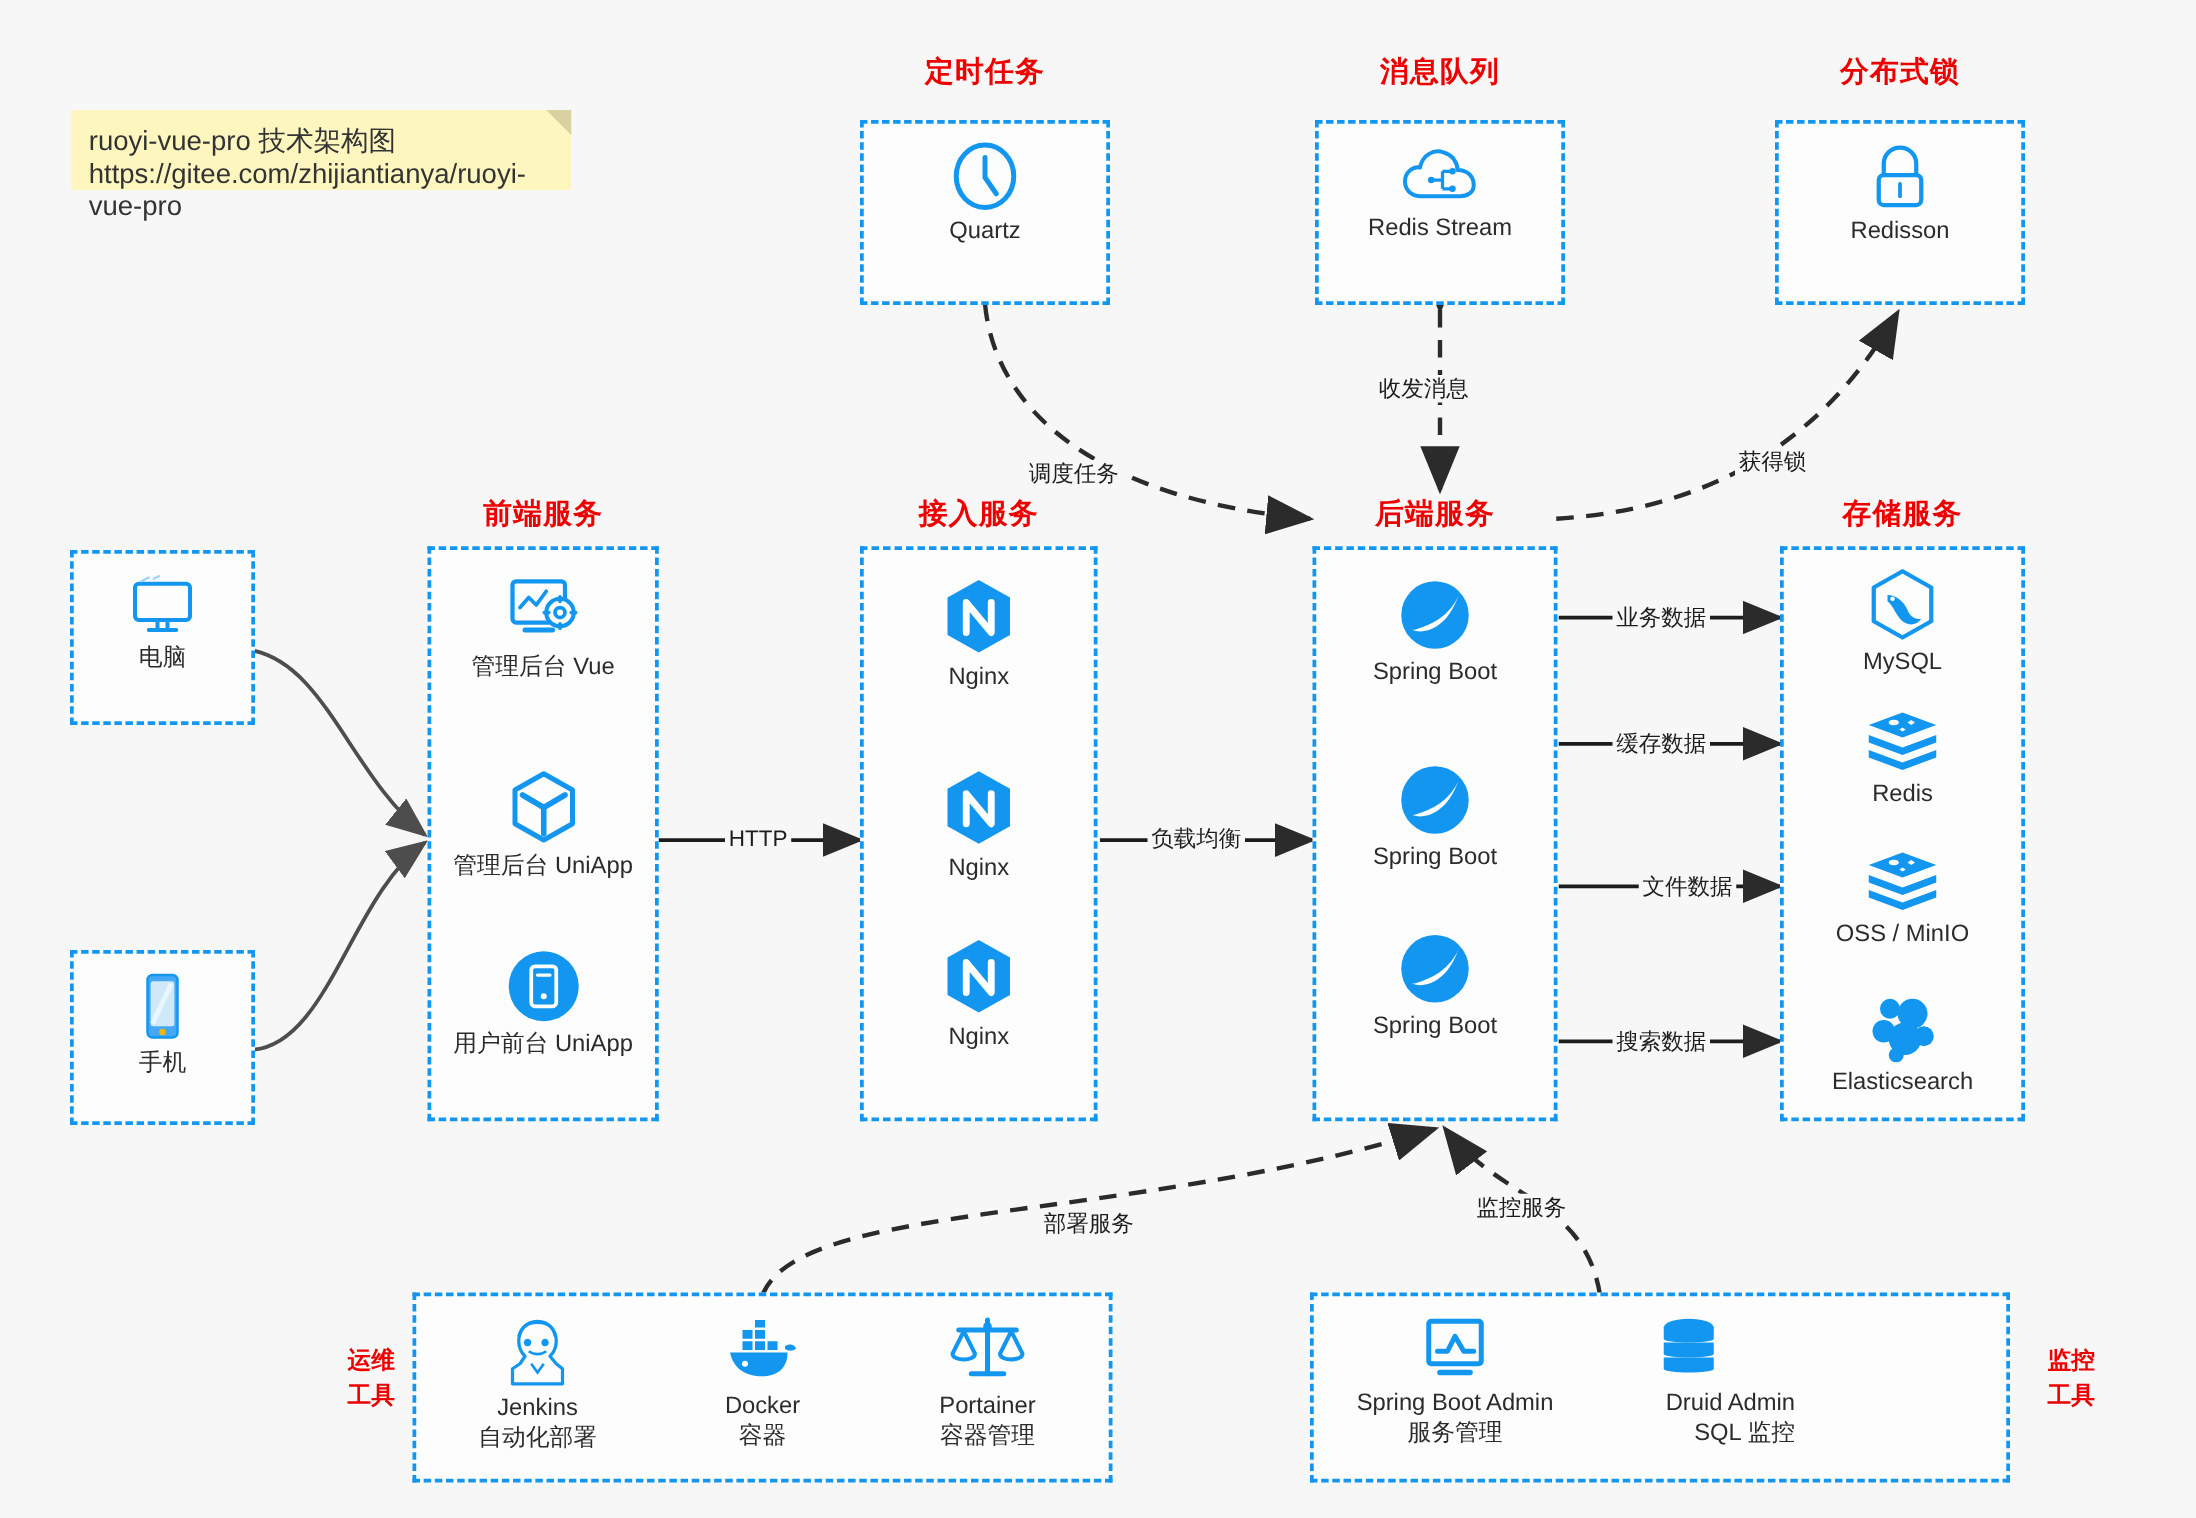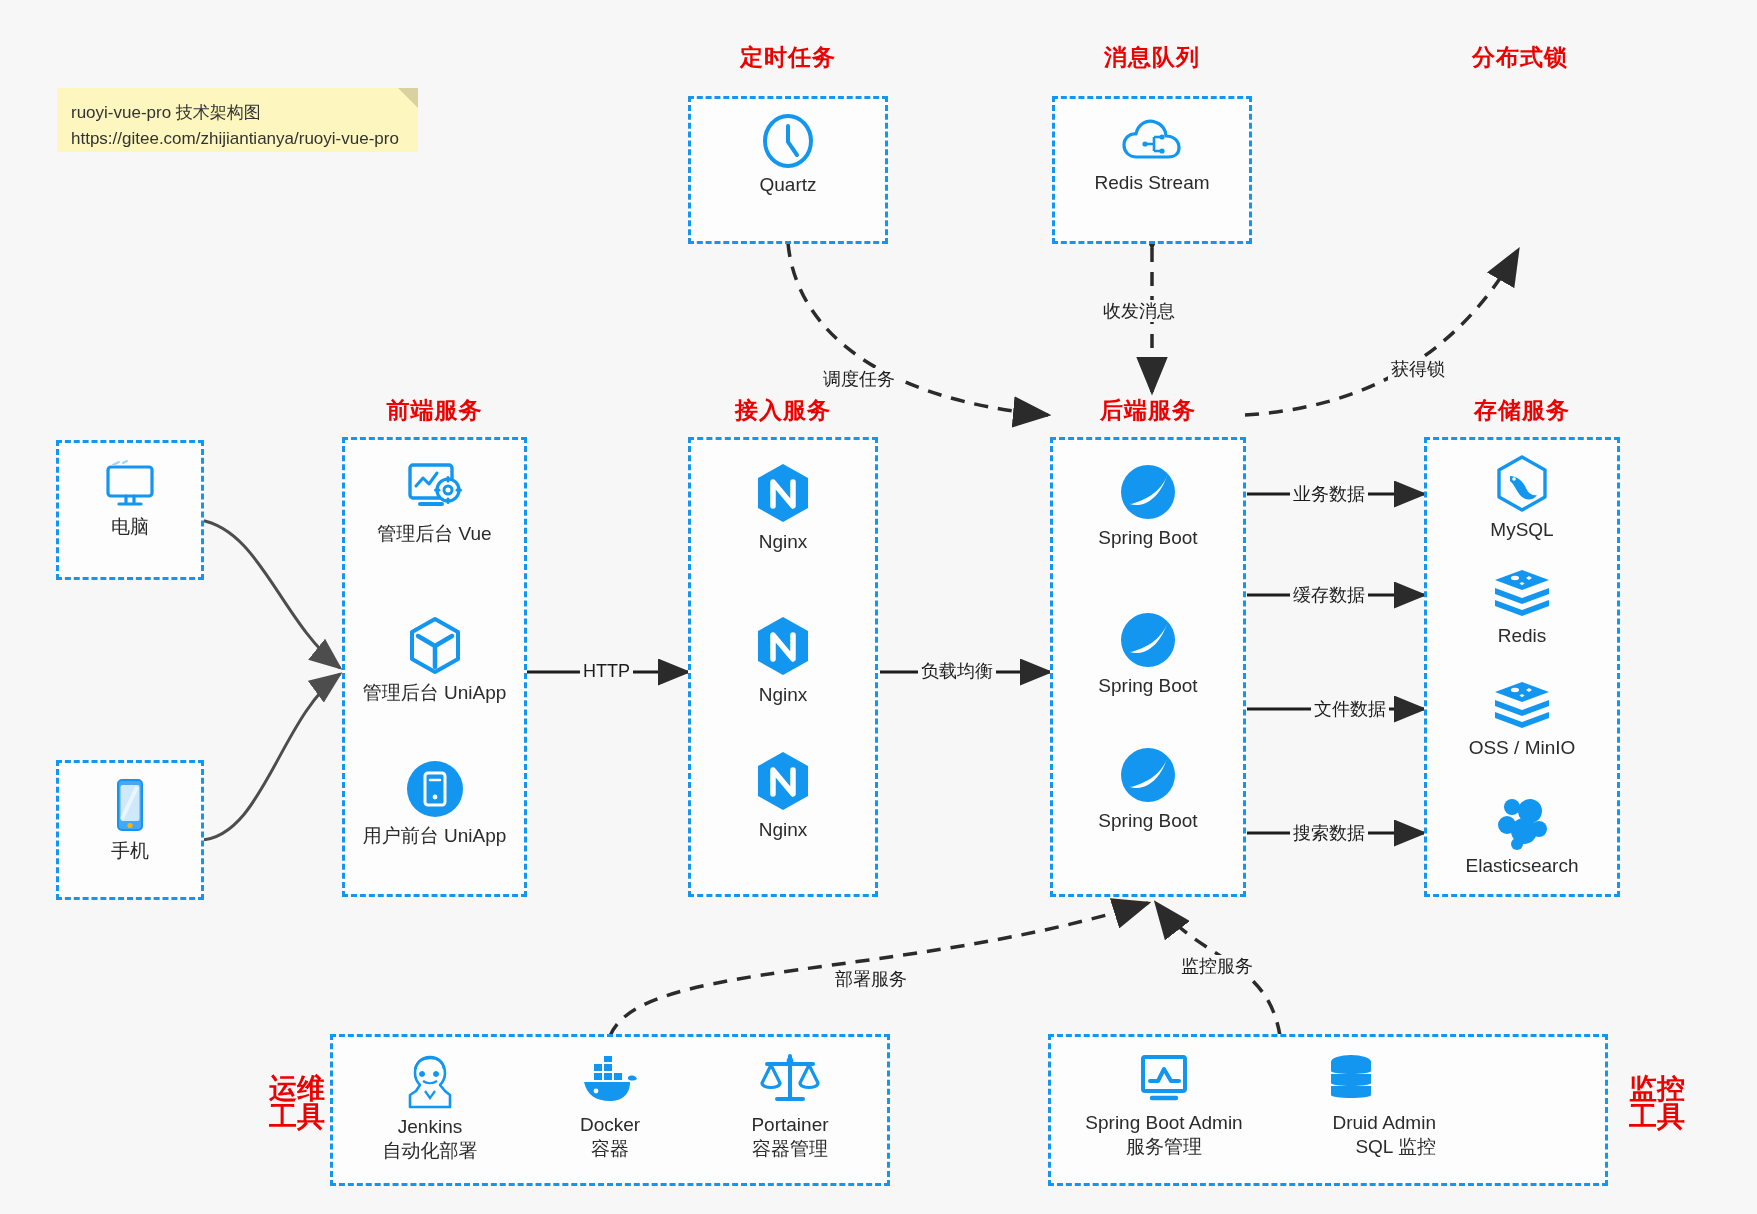--- a/index.html
+++ b/index.html
@@ -26,42 +26,42 @@
     font-weight:bold;
     font-size:23px;
     letter-spacing:1px;
     text-align:center;
     white-space:nowrap;
   }
   .side-title{
     position:absolute;
     color:#ed0000;
     font-weight:bold;
-    font-size:28px;
+    font-size:19px;
     line-height:28px;
     text-align:center;
     white-space:nowrap;
   }
 
   
   .node{position:absolute;text-align:center;}
   .node .cap{
     font-size:19px;color:#2b2b2b;line-height:24px;
     white-space:nowrap;margin-top:4px;
   }
   .node .cap2{
     font-size:19px;color:#2b2b2b;line-height:24px;white-space:nowrap;
   }
   .ico{display:block;margin:0 auto;}
 
   
   #note{
-    position:absolute;left:57px;top:88px;width:361px;height:64px;
+    position:absolute;left:57px;top:88px;width:400px;height:64px;
     background:#fdf7bf;
-    font-size:17px;color:#333;
+    font-size:22px;color:#333;
     padding:12px 14px 0 14px;box-sizing:border-box;line-height:26px;
   }
   #note .fold{
     position:absolute;right:0;top:0;width:0;height:0;
     border-left:20px solid transparent;border-top:20px solid #d9d2a0;
   }
 
   
   .elabel{
     position:absolute;background:#f7f7f7;
@@ -148,20 +148,30 @@
         <circle cx="24" cy="29" r="2.6" fill="#1296f0"></circle>
         <circle cx="41" cy="22" r="2.6" fill="#1296f0"></circle>
         <circle cx="41" cy="36" r="2.6" fill="#1296f0"></circle>
         <path d="M26,29 L33,29 M33,22 L33,36 M33,22 L39,22 M33,36 L39,36" stroke="#1296f0" stroke-width="2.6" fill="none"></path>
       </svg>
       <div class="cap">Redis Stream</div>
     </div>
   </div>
 
   <div class="grp-title" style="left:1420px;top:42px;width:200px;">分布式锁</div>
+  <div class="box" style="left:1420px;top:96px;width:200px;height:148px;">
+    <div class="node" style="left:0;top:16px;width:194px;">
+      <svg class="ico" width="52" height="54" viewBox="0 0 52 54">
+        <path d="M13,25 L13,16 A13,13 0 0,1 39,16 L39,25" fill="none" stroke="#1296f0" stroke-width="3.4"></path>
+        <rect x="9" y="25" width="34" height="24" rx="4" fill="none" stroke="#1296f0" stroke-width="3.4"></rect>
+        <path d="M26,32 L26,42" stroke="#1296f0" stroke-width="3" stroke-linecap="round"></path>
+      </svg>
+      <div class="cap">Redisson</div>
+    </div>
+  </div>
 
   <div class="box" style="left:56px;top:440px;width:148px;height:140px;">
     <div class="node" style="left:0;top:16px;width:142px;">
       <svg class="ico" width="58" height="52" viewBox="0 0 58 52">
         <rect x="7" y="8" width="44" height="29" rx="3" fill="none" stroke="#1296f0" stroke-width="3.2"></rect>
         <path d="M25,37 L25,43 M33,37 L33,43 M18,45 L40,45" stroke="#1296f0" stroke-width="3.2" fill="none" stroke-linecap="round"></path>
         <path d="M12,6 L18,3 M22,4 L26,2" stroke="#9fd4f8" stroke-width="2" stroke-linecap="round"></path>
       </svg>
       <div class="cap">电脑</div>
     </div>

